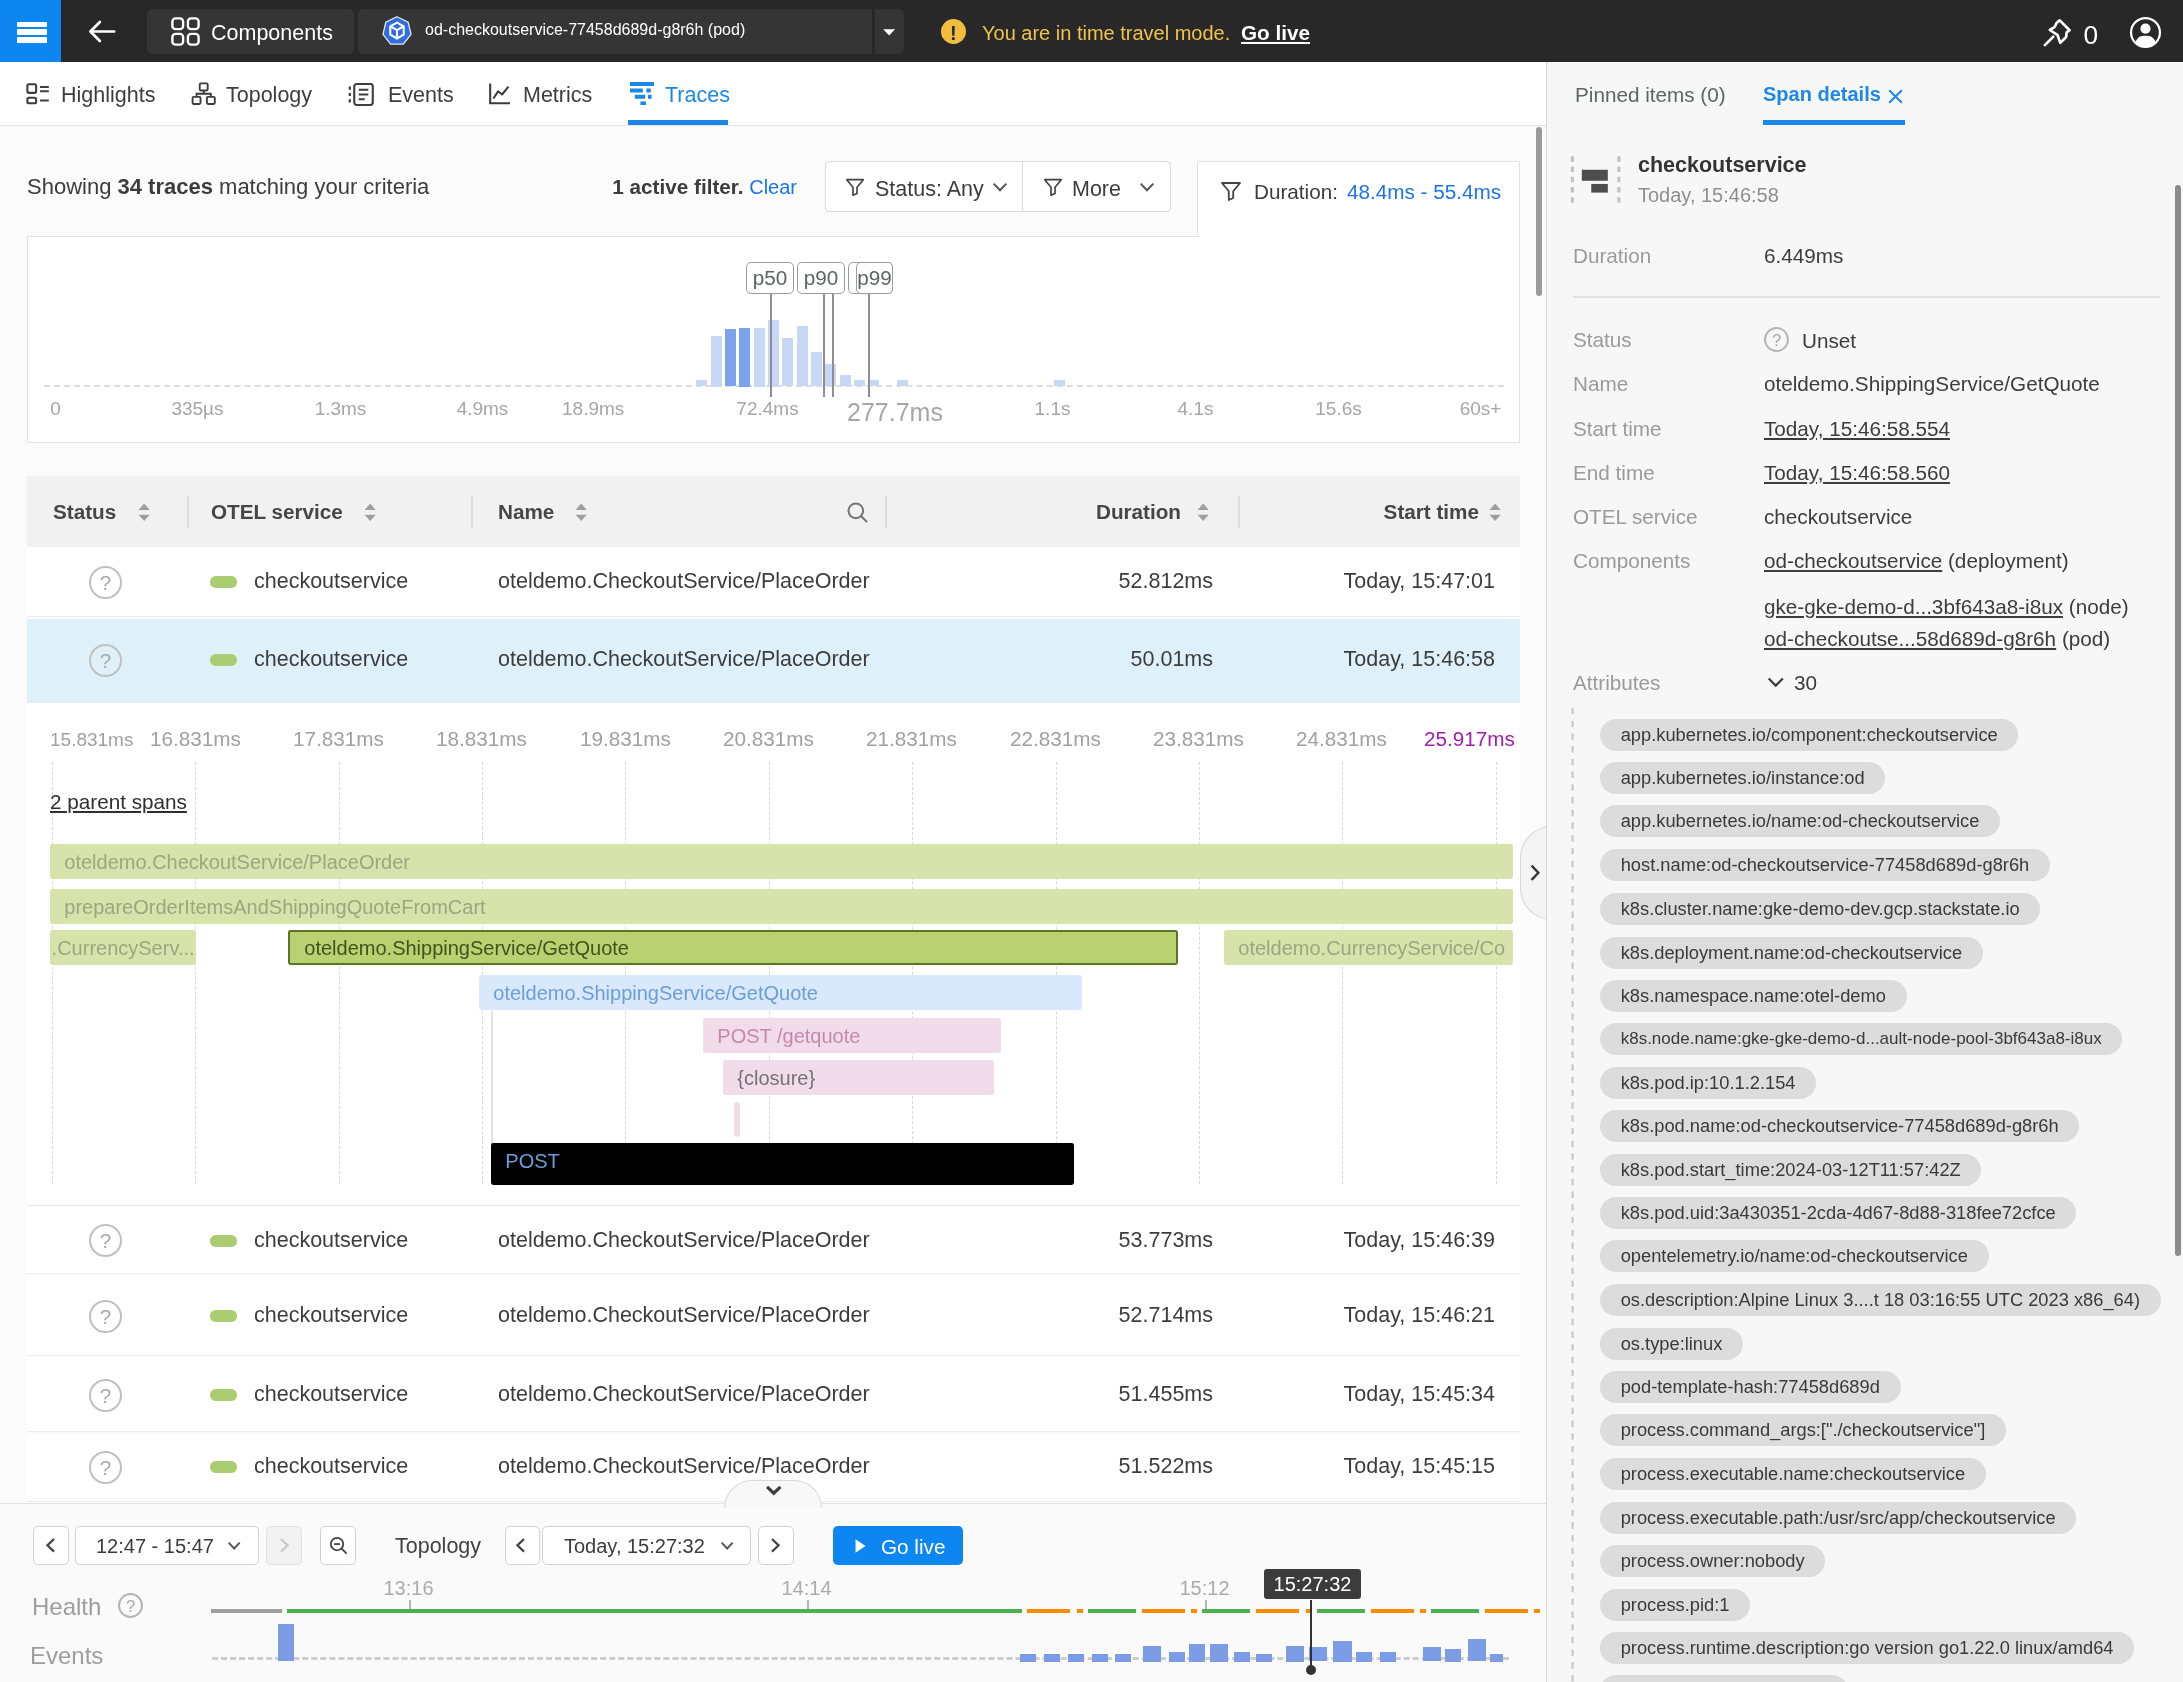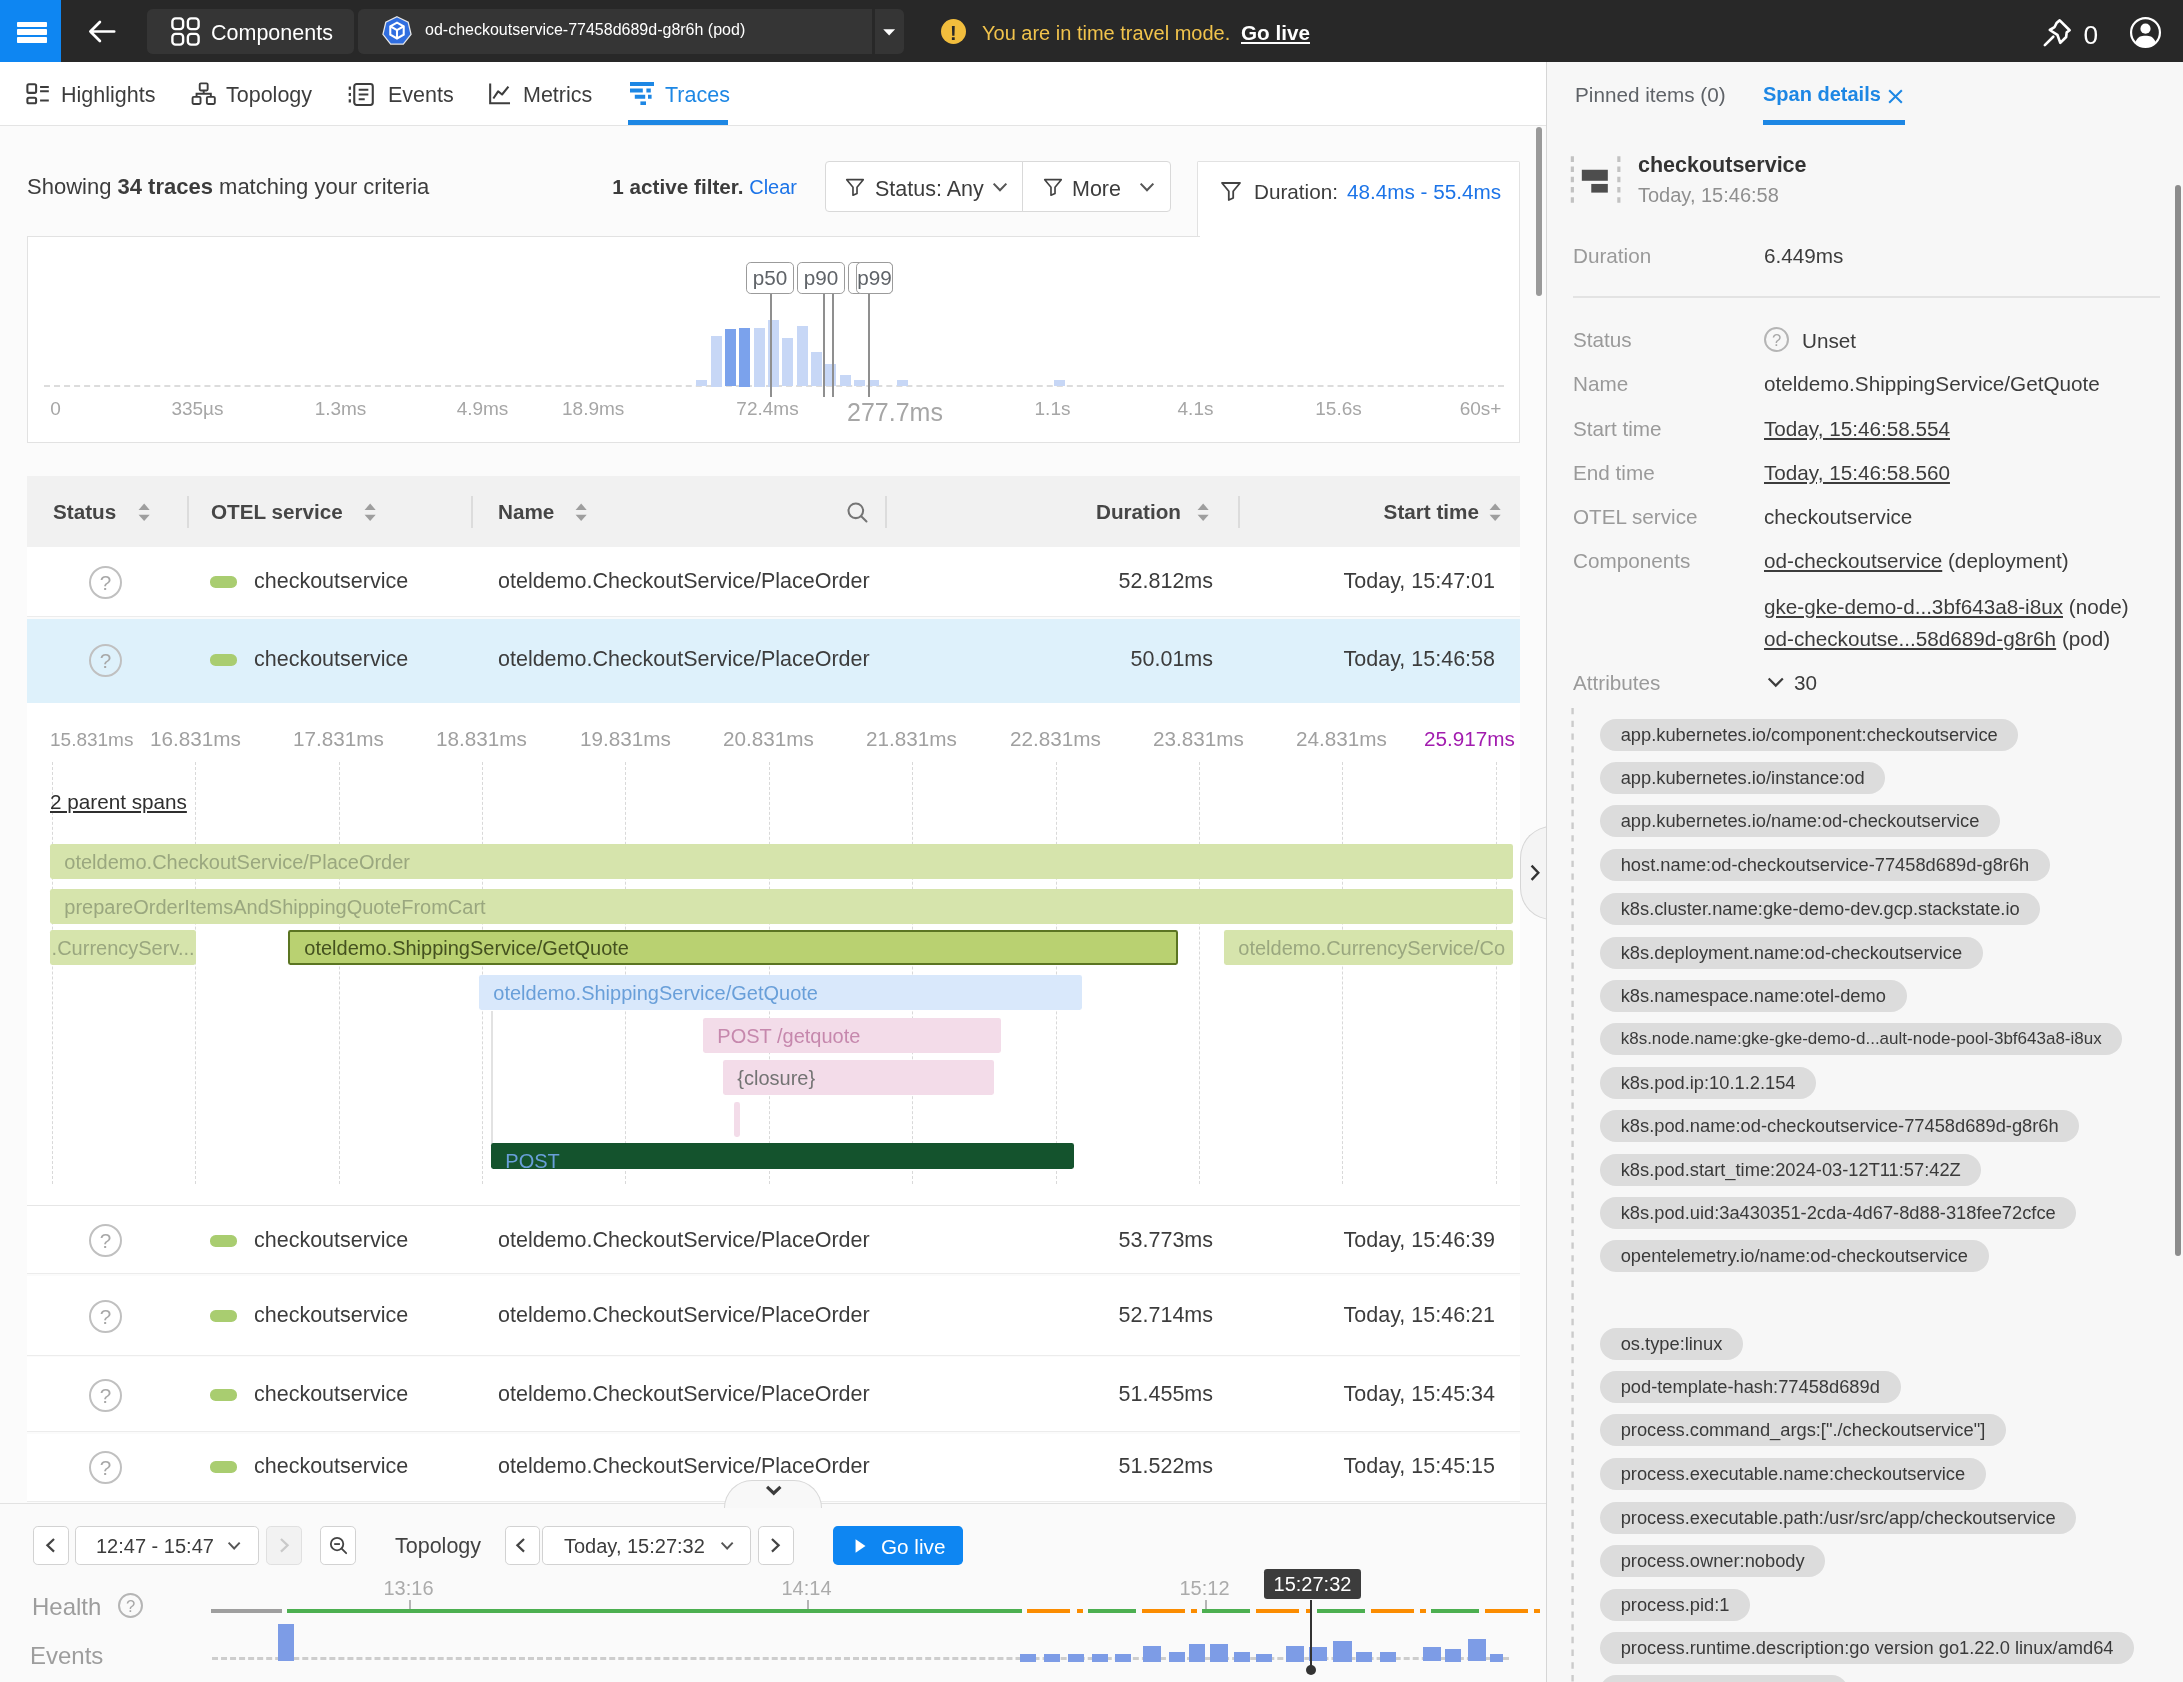--- a/index.html
+++ b/index.html
@@ -243,21 +243,21 @@
 <div class="abs" style="left:479px;top:975px;width:603px;height:35px;background:#d9e8fb;overflow:hidden;border-radius:2.4px">
       <div class="abs tx" style="left:14.3px;top:7.2px;font-size:20px;color:#699fd9">oteldemo.ShippingService/GetQuote</div>
     </div>
 <div class="abs" style="left:703px;top:1018px;width:298px;height:35px;background:#f3dce9;overflow:hidden;border-radius:2.4px">
       <div class="abs tx" style="left:14.3px;top:7.2px;font-size:20px;color:#c688ad">POST /getquote</div>
     </div>
 <div class="abs" style="left:723px;top:1060px;width:271px;height:35px;background:#f3dce9;overflow:hidden;border-radius:2.4px">
       <div class="abs tx" style="left:14.3px;top:7.2px;font-size:20px;color:#737373">{closure}</div>
     </div>
 <div class="abs" style="left:734px;top:1102px;width:5.6px;height:35px;background:#f3dce9;border-radius:2.4px"></div>
-<div class="abs" style="left:491px;top:1143px;width:583px;height:26px;background:#14532d;overflow:hidden;border-radius:2.4px">
+<div class="abs" style="left:491px;top:1143px;width:583px;height:42px;background:#000000;overflow:hidden;border-radius:2.4px">
       <div class="abs tx" style="left:14.3px;top:7.2px;font-size:20px;color:#699fd9">POST</div>
     </div>
 <div class="abs" style="left:27px;top:1206px;width:1493px;height:68px;background:#fff;border-bottom:1.6px solid #ececec"></div>
     <div class="abs" style="left:89px;top:1224px;width:33px;height:33px;border:2.4px solid #c0c0c0;border-radius:50%;color:#a8a8a8;font-size:20.7px;text-align:center;line-height:30px">?</div>
     <div class="abs" style="left:210px;top:1235px;width:27px;height:12px;background:#a9cd70;border-radius:5.6px"></div>
     <div class="abs tx" style="left:254px;top:1228px;font-size:21.5px;color:#3c3c3c">checkoutservice</div>
     <div class="abs tx" style="left:498px;top:1228px;font-size:21.5px;color:#3c3c3c">oteldemo.CheckoutService/PlaceOrder</div>
     <div class="abs tx" style="left:1054px;top:1228px;width:159px;text-align:right;font-size:21.5px;color:#3c3c3c">53.773ms</div>
     <div class="abs tx" style="left:1312px;top:1228px;width:183px;text-align:right;font-size:21.5px;color:#3c3c3c">Today, 15:46:39</div>
 <div class="abs" style="left:27px;top:1276px;width:1493px;height:80px;background:#fff;border-bottom:1.6px solid #ececec"></div>
@@ -430,20 +430,21 @@
 <div class="abs tx" style="left:1600px;top:849px;height:32px;border-radius:16px;background:#dcdcdc;color:#3a3a3a;font-size:18.3px;line-height:32px;padding:0 20.7px;max-width:582px;overflow:hidden">host.name:od-checkoutservice-77458d689d-g8r6h</div>
 <div class="abs tx" style="left:1600px;top:893px;height:32px;border-radius:16px;background:#dcdcdc;color:#3a3a3a;font-size:18.3px;line-height:32px;padding:0 20.7px;max-width:582px;overflow:hidden">k8s.cluster.name:gke-demo-dev.gcp.stackstate.io</div>
 <div class="abs tx" style="left:1600px;top:937px;height:32px;border-radius:16px;background:#dcdcdc;color:#3a3a3a;font-size:18.3px;line-height:32px;padding:0 20.7px;max-width:582px;overflow:hidden">k8s.deployment.name:od-checkoutservice</div>
 <div class="abs tx" style="left:1600px;top:980px;height:32px;border-radius:16px;background:#dcdcdc;color:#3a3a3a;font-size:18.3px;line-height:32px;padding:0 20.7px;max-width:582px;overflow:hidden">k8s.namespace.name:otel-demo</div>
 <div class="abs tx" style="left:1600px;top:1023px;height:32px;border-radius:16px;background:#dcdcdc;color:#3a3a3a;font-size:17px;line-height:32px;padding:0 20.7px;max-width:582px;overflow:hidden">k8s.node.name:gke-gke-demo-d...ault-node-pool-3bf643a8-i8ux</div>
 <div class="abs tx" style="left:1600px;top:1067px;height:32px;border-radius:16px;background:#dcdcdc;color:#3a3a3a;font-size:18.3px;line-height:32px;padding:0 20.7px;max-width:582px;overflow:hidden">k8s.pod.ip:10.1.2.154</div>
 <div class="abs tx" style="left:1600px;top:1110px;height:32px;border-radius:16px;background:#dcdcdc;color:#3a3a3a;font-size:18.3px;line-height:32px;padding:0 20.7px;max-width:582px;overflow:hidden">k8s.pod.name:od-checkoutservice-77458d689d-g8r6h</div>
 <div class="abs tx" style="left:1600px;top:1154px;height:32px;border-radius:16px;background:#dcdcdc;color:#3a3a3a;font-size:18.3px;line-height:32px;padding:0 20.7px;max-width:582px;overflow:hidden">k8s.pod.start_time:2024-03-12T11:57:42Z</div>
 <div class="abs tx" style="left:1600px;top:1197px;height:32px;border-radius:16px;background:#dcdcdc;color:#3a3a3a;font-size:18.3px;line-height:32px;padding:0 20.7px;max-width:582px;overflow:hidden">k8s.pod.uid:3a430351-2cda-4d67-8d88-318fee72cfce</div>
 <div class="abs tx" style="left:1600px;top:1240px;height:32px;border-radius:16px;background:#dcdcdc;color:#3a3a3a;font-size:18.3px;line-height:32px;padding:0 20.7px;max-width:582px;overflow:hidden">opentelemetry.io/name:od-checkoutservice</div>
+<div class="abs tx" style="left:1600px;top:1284px;height:32px;border-radius:16px;background:#dcdcdc;color:#3a3a3a;font-size:18.3px;line-height:32px;padding:0 20.7px;max-width:582px;overflow:hidden">os.description:Alpine Linux 3....t 18 03:16:55 UTC 2023 x86_64)</div>
 <div class="abs tx" style="left:1600px;top:1328px;height:32px;border-radius:16px;background:#dcdcdc;color:#3a3a3a;font-size:18.3px;line-height:32px;padding:0 20.7px;max-width:582px;overflow:hidden">os.type:linux</div>
 <div class="abs tx" style="left:1600px;top:1371px;height:32px;border-radius:16px;background:#dcdcdc;color:#3a3a3a;font-size:18.3px;line-height:32px;padding:0 20.7px;max-width:582px;overflow:hidden">pod-template-hash:77458d689d</div>
 <div class="abs tx" style="left:1600px;top:1414px;height:32px;border-radius:16px;background:#dcdcdc;color:#3a3a3a;font-size:18.3px;line-height:32px;padding:0 20.7px;max-width:582px;overflow:hidden">process.command_args:["./checkoutservice"]</div>
 <div class="abs tx" style="left:1600px;top:1458px;height:32px;border-radius:16px;background:#dcdcdc;color:#3a3a3a;font-size:18.3px;line-height:32px;padding:0 20.7px;max-width:582px;overflow:hidden">process.executable.name:checkoutservice</div>
 <div class="abs tx" style="left:1600px;top:1502px;height:32px;border-radius:16px;background:#dcdcdc;color:#3a3a3a;font-size:18.3px;line-height:32px;padding:0 20.7px;max-width:582px;overflow:hidden">process.executable.path:/usr/src/app/checkoutservice</div>
 <div class="abs tx" style="left:1600px;top:1545px;height:32px;border-radius:16px;background:#dcdcdc;color:#3a3a3a;font-size:18.3px;line-height:32px;padding:0 20.7px;max-width:582px;overflow:hidden">process.owner:nobody</div>
 <div class="abs tx" style="left:1600px;top:1589px;height:32px;border-radius:16px;background:#dcdcdc;color:#3a3a3a;font-size:18.3px;line-height:32px;padding:0 20.7px;max-width:582px;overflow:hidden">process.pid:1</div>
 <div class="abs tx" style="left:1600px;top:1632px;height:32px;border-radius:16px;background:#dcdcdc;color:#3a3a3a;font-size:18.3px;line-height:32px;padding:0 20.7px;max-width:582px;overflow:hidden">process.runtime.description:go version go1.22.0 linux/amd64</div>
 <div class="abs tx" style="left:1600px;top:1675px;height:32px;border-radius:16px;background:#dcdcdc;color:#3a3a3a;font-size:18.3px;line-height:32px;padding:0 20.7px;max-width:582px;overflow:hidden">process.runtime.name:go</div>
 <div class="abs" style="left:2175px;top:185px;width:6.4px;height:1071px;background:#8c8c8c;border-radius:3.2px"></div>

